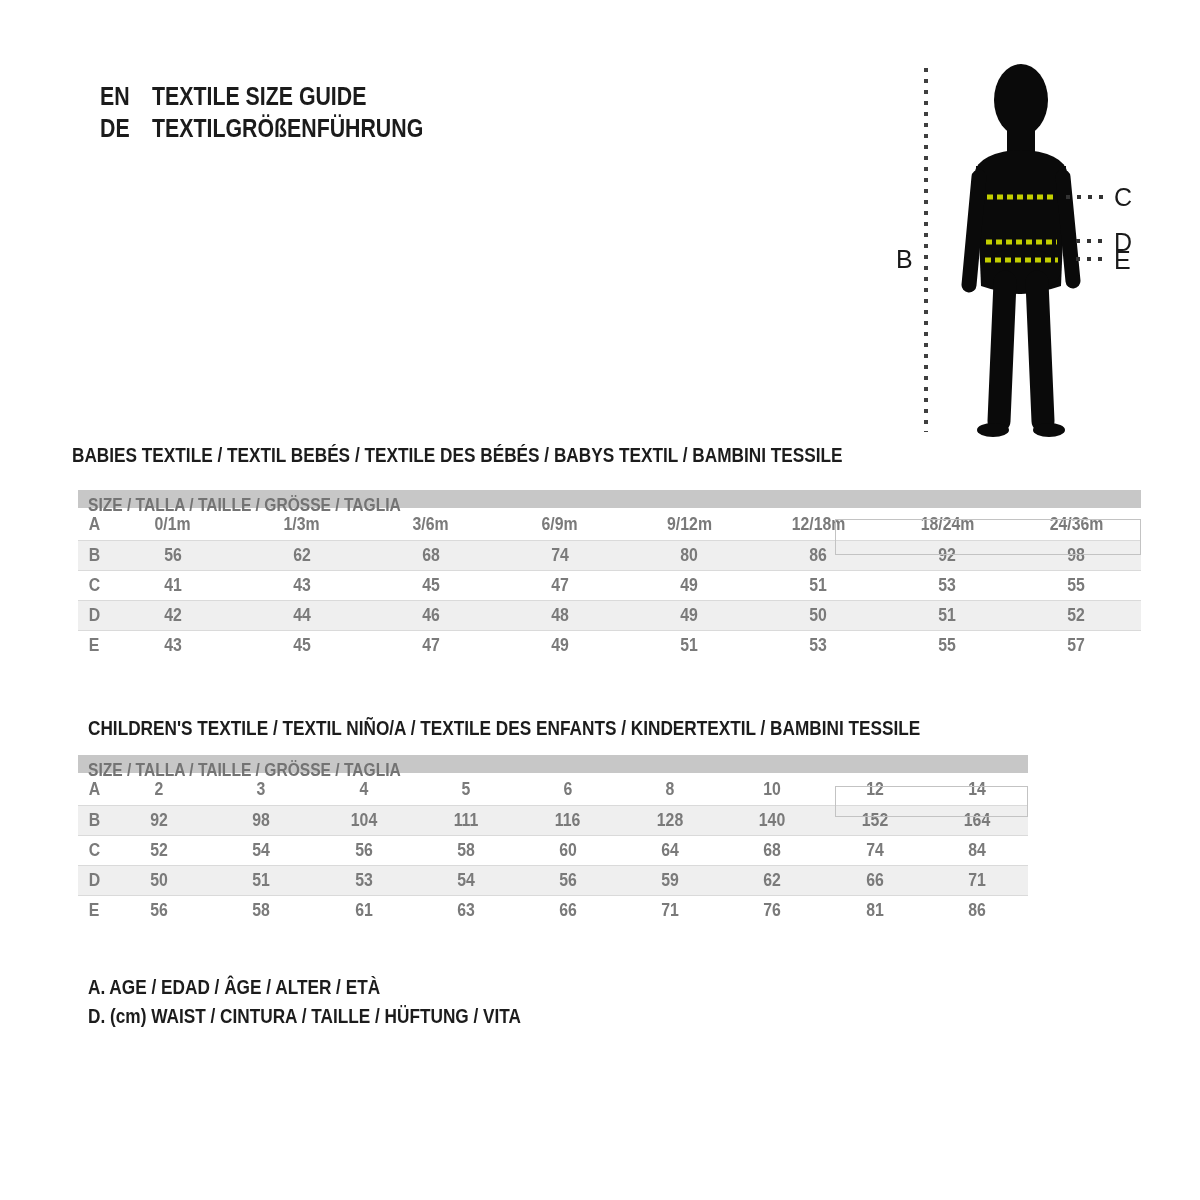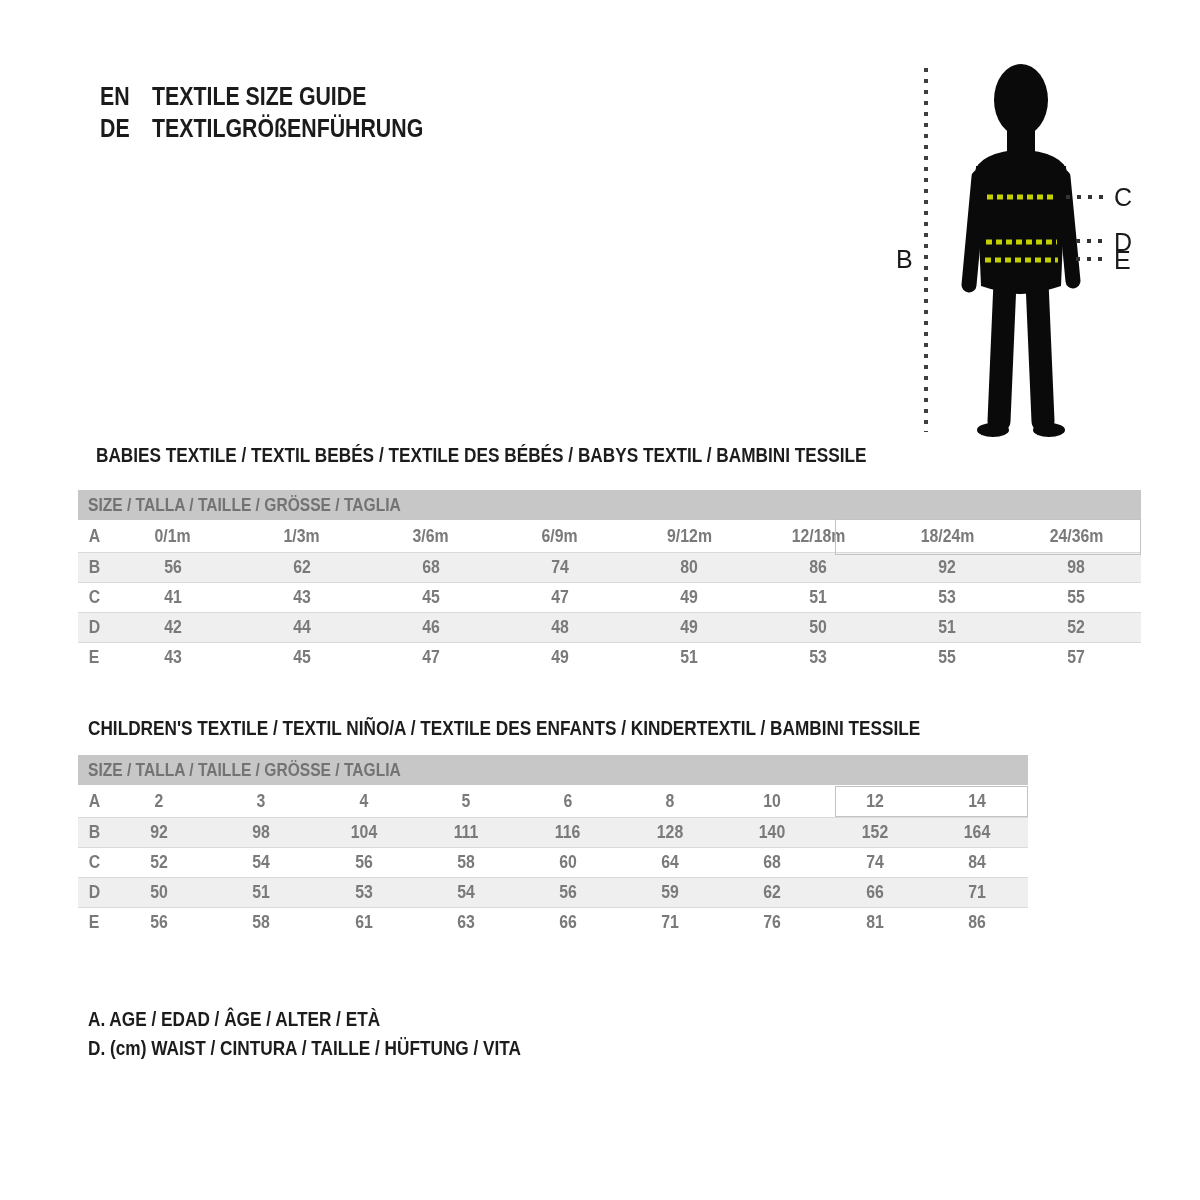--- a/index.html
+++ b/index.html
@@ -15,43 +15,43 @@
   .lang-row { display:flex; height:32px; align-items:center; }
   .lang-code, .lang-label { font-weight:700; font-size:26px; color:#1b1b1b;
     display:inline-block; transform:scaleX(.82); transform-origin:0 50%; white-space:nowrap; }
   .lang-code-wrap { flex:0 0 67px; }
 
   
   .figure { position:absolute; left:880px; top:40px; width:320px; height:420px; }
 
   
   .section-title { position:absolute; font-size:21px; font-weight:700; color:#1c1c1c; }
-  #babies-title { left:96px; top:443px; }
+  #babies-title { left:72px; top:443px; }
   #children-title { left:88px; top:716px; }
 
   
   .table-wrap { position:absolute; }
   #babies-table-wrap { left:78px; top:490px; width:1063px; }
   #children-table-wrap { left:78px; top:755px; width:950px; }
-  .band { height:30px; background:#c7c7c7; line-height:30px; padding-left:10px;
+  .band { height:18px; background:#c7c7c7; line-height:30px; padding-left:10px;
           font-size:19px; font-weight:700; color:#737373; margin-bottom:2px; }
   table { width:100%; border-collapse:collapse; table-layout:fixed; }
   td { height:30px; text-align:center; font-size:18px; color:#7a7a7a; border-top:1px solid #dadada; }
   tr:first-child td { border-top:none; }
   tr.alt td { background:#efefef; }
   td.rowlabel { text-align:left; padding-left:10px; }
   .cellc { display:inline-block; transform:scaleX(.88); font-weight:700; }
 
   
   .overlay-box { position:absolute; border:1px solid #c3c3c3; background:transparent; z-index:5; }
   #babies-highlight { left:835px; top:519px; width:306px; height:36px; }
   #children-highlight { left:835px; top:786px; width:193px; height:31px; }
 
   
-  .legend-list { position:absolute; left:88px; top:972px;margin-top:32px; }
+  .legend-list { position:absolute; left:88px; top:972px; }
   .legend-row { height:29px; line-height:29px; font-size:21px; font-weight:700; color:#1c1c1c; }
 </style>
 </head>
 <body>
 
 <div class="canvas">
 
   <div class="lang-list">
       <div class="lang-row">
         <span class="lang-code-wrap"><span class="lang-code">EN</span></span>

